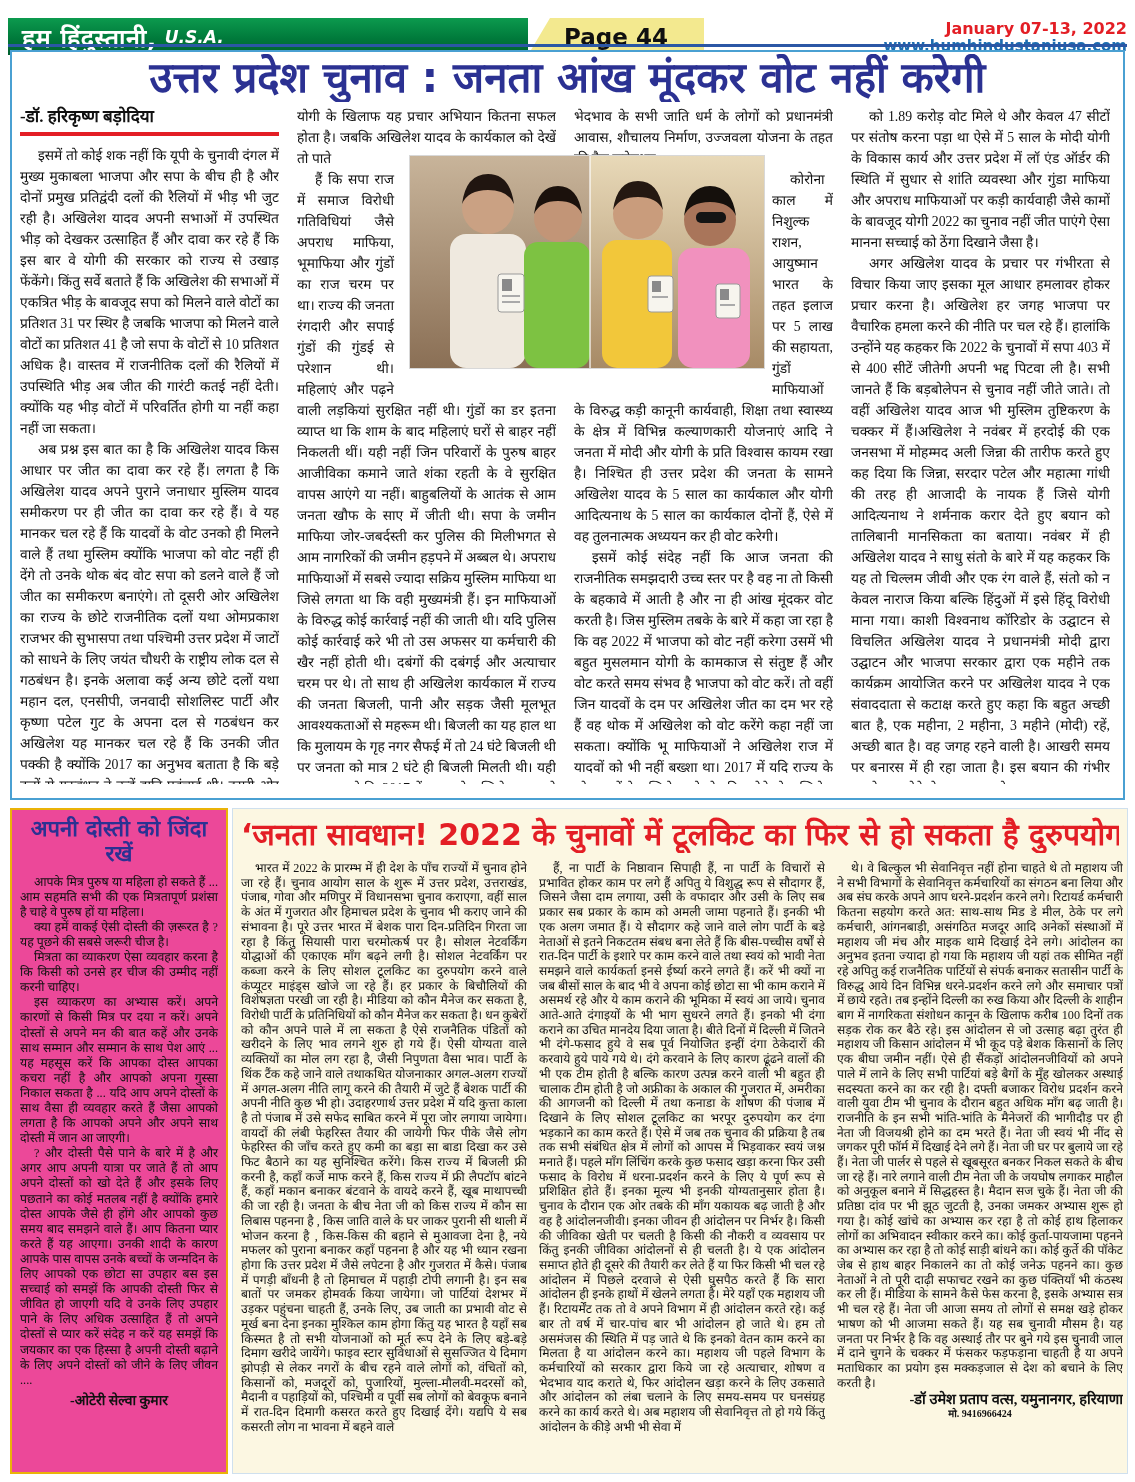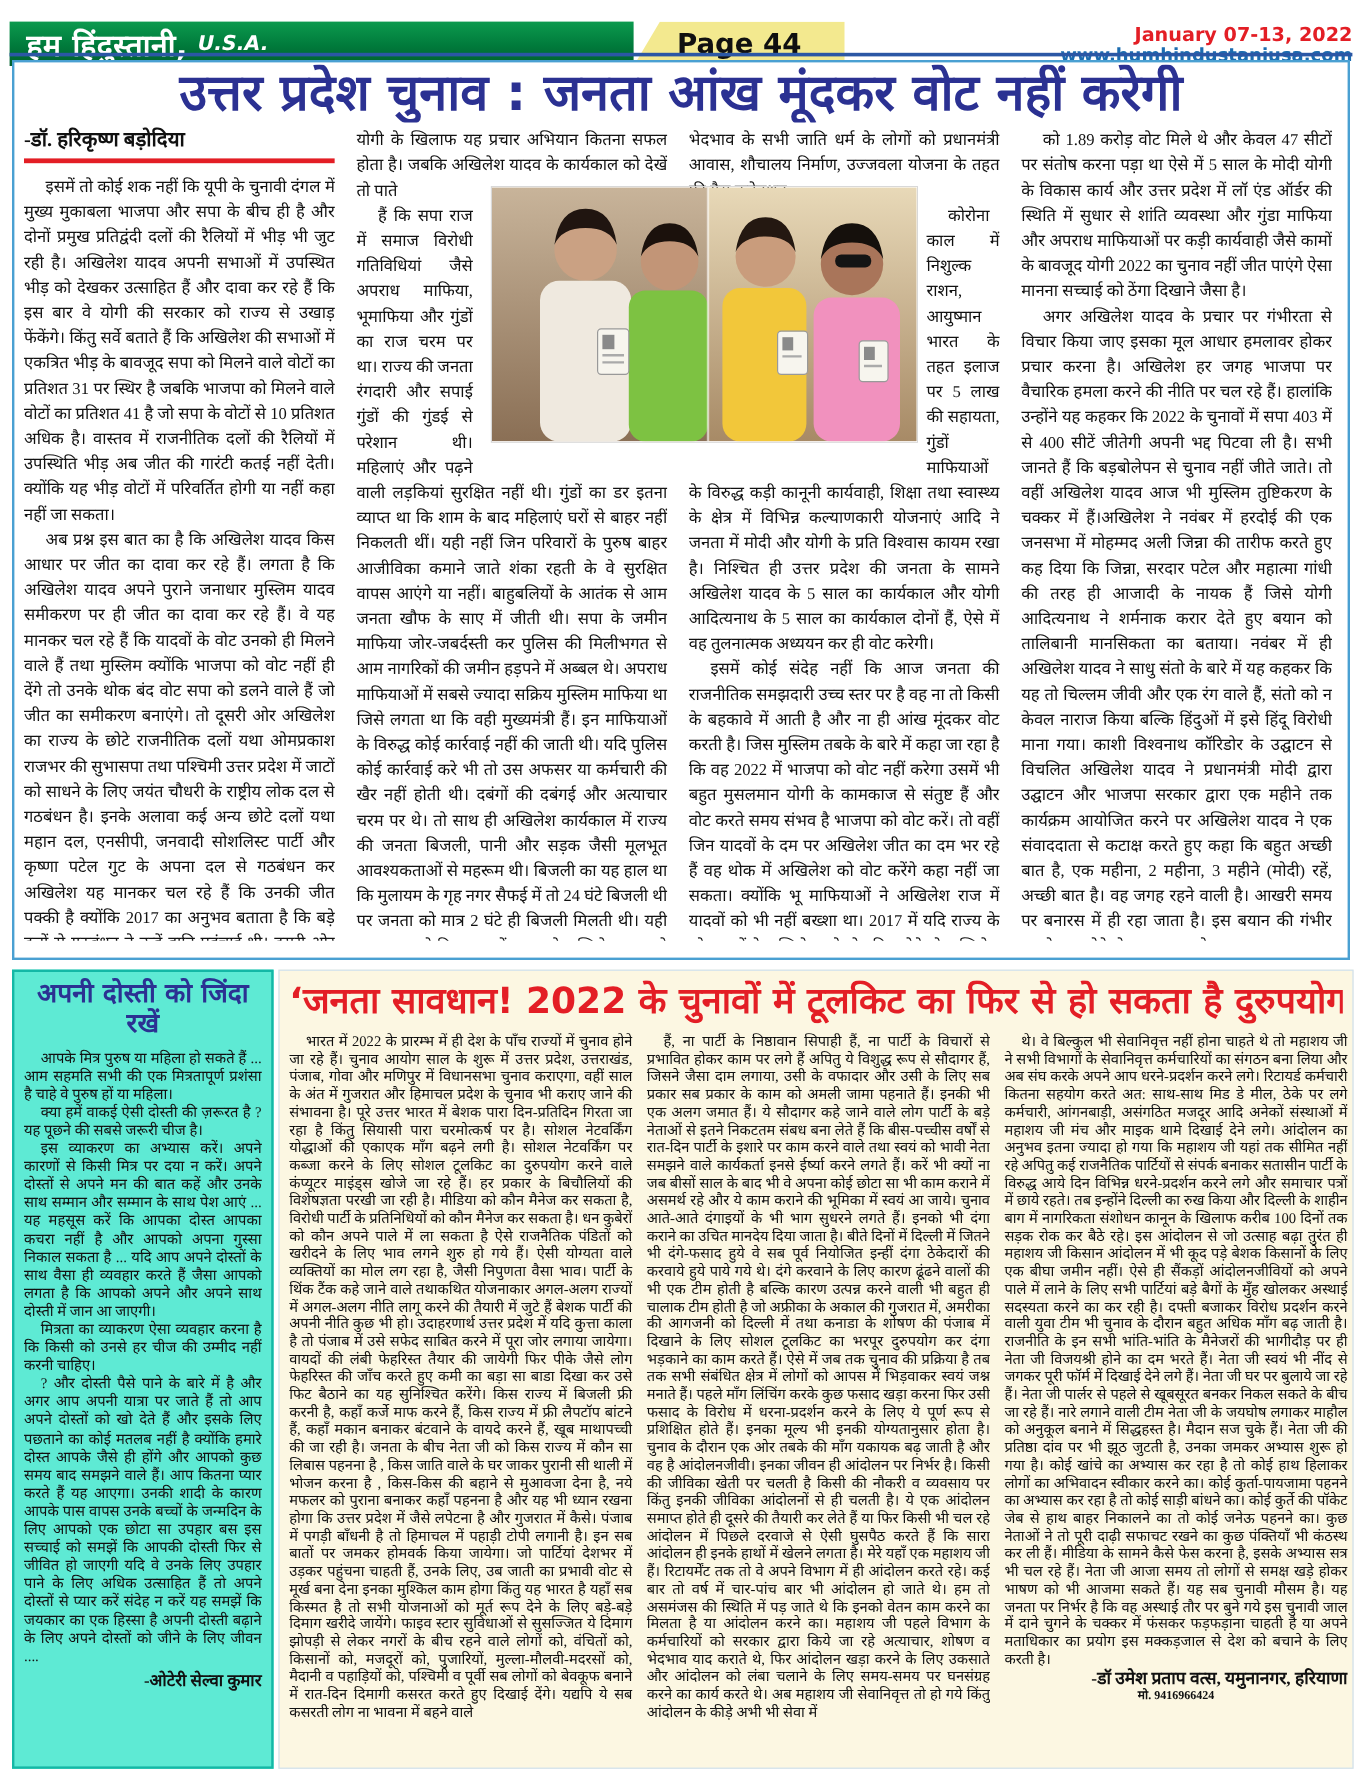--- a/index.html
+++ b/index.html
@@ -32,27 +32,27 @@
       font-size:13.8px;line-height:21px;}
   .col p{margin:0;text-indent:18px;}
   .byline{font-weight:bold;font-size:17px;text-indent:0;}
   .byline-rule{height:4px;background:#e31e25;margin:5px 0 9px 0;}
   .intro{margin:0;}
   .ph-spacer-r{float:right;width:156px;height:216px;margin-left:6px;}
   .ph-spacer-l{float:left;width:192px;height:216px;margin-right:6px;}
   .photo-wrap{position:absolute;left:398px;top:104px;width:354px;height:212px;overflow:hidden;
       box-shadow:0 0 0 1px #d8d8d8;}
   
-  .friend-box{position:absolute;left:10px;top:808px;width:218px;height:666px;border:2px solid #14b8a6;
-      box-sizing:border-box;background:#5eead4;padding:4px 8px;overflow:hidden;}
+  .friend-box{position:absolute;left:10px;top:808px;width:218px;height:666px;border:2px solid #eab308;
+      box-sizing:border-box;background:#ec4899;padding:4px 8px;overflow:hidden;}
   .friend-title{color:#2b3192;font-weight:bold;font-size:22px;text-align:center;line-height:1.15;
       font-family:"DejaVu Sans", sans-serif;margin:2px 0 8px 0;}
   .friend-body{font-size:12.3px;line-height:15.1px;text-align:justify;}
   .friend-body p{margin:0;text-indent:14px;}
-  .friend-sig{font-weight:bold;font-size:14px;text-align:right;margin-top:2px;}
+  .friend-sig{font-weight:bold;font-size:14px;text-align:center;margin-top:2px;}
   .toolkit-box{position:absolute;left:232px;top:808px;width:896px;height:666px;background:#fcf7e2;
       border:1px solid #cfe0ee;box-sizing:border-box;padding:4px 8px;overflow:hidden;}
   .toolkit-headline{color:#e31e25;font-weight:bold;font-size:30px;text-align:center;line-height:1.2;
       font-family:"DejaVu Sans", sans-serif;margin:4px 0 8px 0;white-space:nowrap;overflow:hidden;}
   .tcols{display:flex;gap:12px;}
   .tcol{width:286px;flex:0 0 286px;height:596px;overflow:hidden;text-align:justify;
       font-size:12.2px;line-height:14.7px;}
   .tcol p{margin:0;text-indent:14px;}
   .tk-sig{font-weight:bold;font-size:14.5px;text-align:right;text-indent:0;margin-top:2px;}
   .tk-phone{font-weight:bold;font-size:10px;text-align:center;text-indent:0;}
@@ -157,22 +157,22 @@
         <line x1="180" y1="0" x2="180" y2="212" stroke="#ffffff" stroke-width="2" opacity="0.6"></line>
       </svg>
     </div>
   </div>
 
   <div class="friend-box">
     <div class="friend-title">अपनी दोस्ती को जिंदा रखें</div>
     <div class="friend-body">
         <p>आपके मित्र पुरुष या महिला हो सकते हैं ... आम सहमति सभी की एक मित्रतापूर्ण प्रशंसा है चाहे वे पुरुष हों या महिला।</p>
         <p>क्या हमें वाकई ऐसी दोस्ती की ज़रूरत है ? यह पूछने की सबसे जरूरी चीज है।</p>
+        <p>मित्रता का व्याकरण ऐसा व्यवहार करना है कि किसी को उनसे हर चीज की उम्मीद नहीं करनी चाहिए।</p>
         <p>इस व्याकरण का अभ्यास करें। अपने कारणों से किसी मित्र पर दया न करें। अपने दोस्तों से अपने मन की बात कहें और उनके साथ सम्मान और सम्मान के साथ पेश आएं ... यह महसूस करें कि आपका दोस्त आपका कचरा नहीं है और आपको अपना गुस्सा निकाल सकता है ... यदि आप अपने दोस्तों के साथ वैसा ही व्यवहार करते हैं जैसा आपको लगता है कि आपको अपने और अपने साथ दोस्ती में जान आ जाएगी।</p>
-        <p>मित्रता का व्याकरण ऐसा व्यवहार करना है कि किसी को उनसे हर चीज की उम्मीद नहीं करनी चाहिए।</p>
         <p>? और दोस्ती पैसे पाने के बारे में है और अगर आप अपनी यात्रा पर जाते हैं तो आप अपने दोस्तों को खो देते हैं और इसके लिए पछताने का कोई मतलब नहीं है क्योंकि हमारे दोस्त आपके जैसे ही होंगे और आपको कुछ समय बाद समझने वाले हैं। आप कितना प्यार करते हैं यह आएगा। उनकी शादी के कारण आपके पास वापस उनके बच्चों के जन्मदिन के लिए आपको एक छोटा सा उपहार बस इस सच्चाई को समझें कि आपकी दोस्ती फिर से जीवित हो जाएगी यदि वे उनके लिए उपहार पाने के लिए अधिक उत्साहित हैं तो अपने दोस्तों से प्यार करें संदेह न करें यह समझें कि जयकार का एक हिस्सा है अपनी दोस्ती बढ़ाने के लिए अपने दोस्तों को जीने के लिए जीवन ....</p>
       </div>
     <div class="friend-sig">-ओटेरी सेल्वा कुमार</div>
   </div>
 
   <div class="toolkit-box">
     <div class="toolkit-headline">‘जनता सावधान! 2022 के चुनावों में टूलकिट का फिर से हो सकता है दुरुपयोग’</div>
     <div class="tcols">
       <div class="tcol">
         <div>

